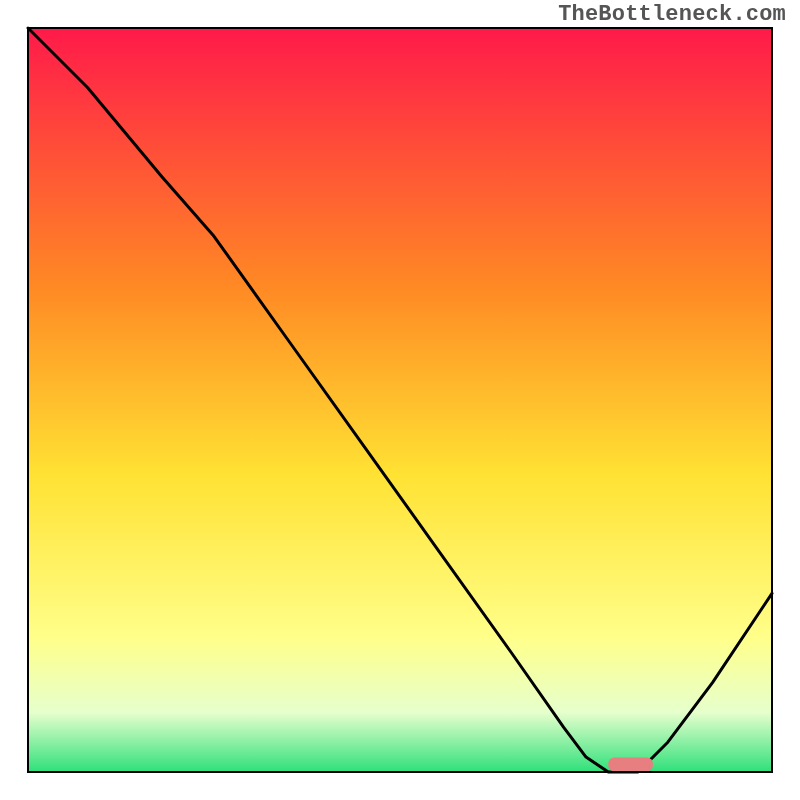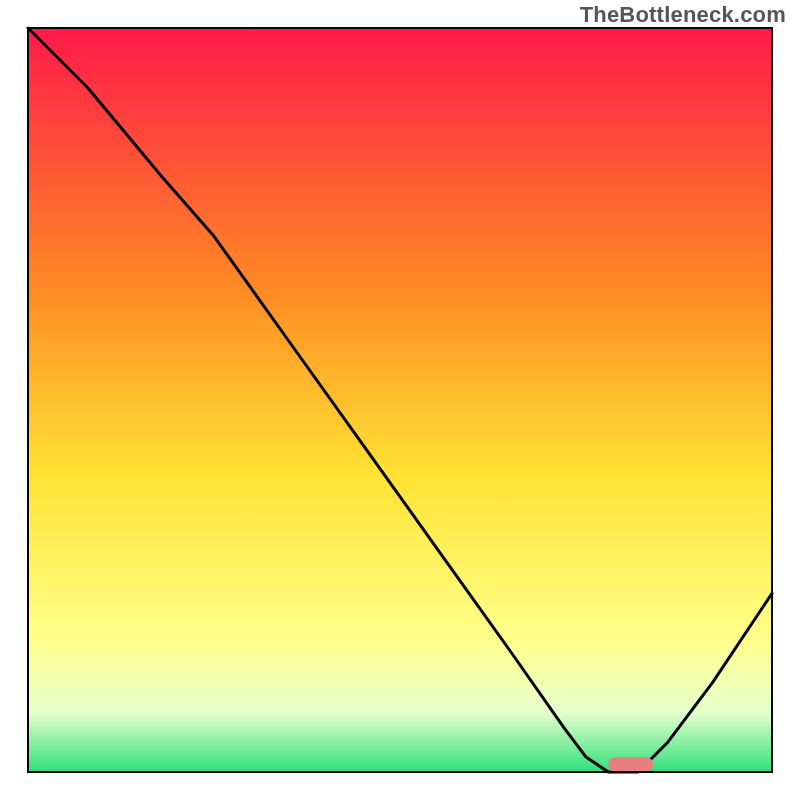--- a/index.html
+++ b/index.html
@@ -7,20 +7,21 @@
     padding: 0;
     width: 800px;
     height: 800px;
     background: #ffffff;
     font-family: Arial, Helvetica, sans-serif;
   }
   .wrap {
     position: relative;
     width: 800px;
     height: 572px;
+    font-family: Liberation Mono, monospace;
   }
   .watermark {
     position: absolute;
     top: 2px;
     right: 14px;
     font-size: 22px;
     font-weight: bold;
     color: #555;
     letter-spacing: 0.2px;
     z-index: 5;

